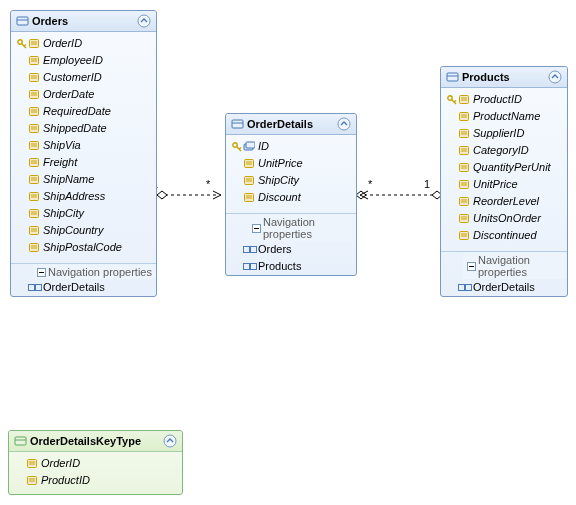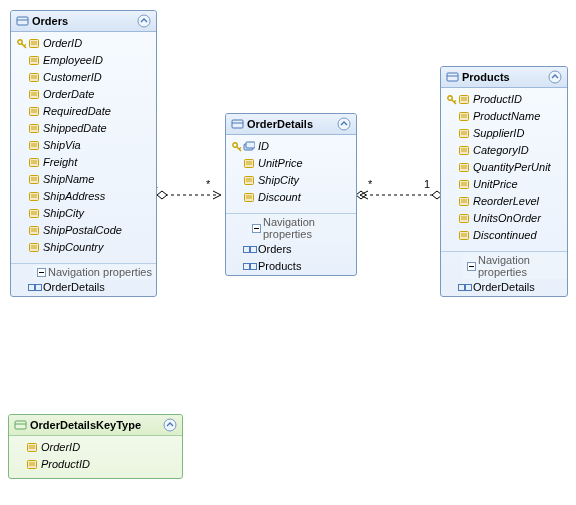--- a/index.html
+++ b/index.html
@@ -18,20 +18,21 @@
   .entity {
     position: absolute;
     border: 1px solid #7a99c1;
     border-radius: 3px;
     background: linear-gradient(#f7fbff, #e8f0fb);
     box-shadow: 0 0 0 rgba(0,0,0,0);
   }
   .entity.green {
     border-color: #7fb87f;
     background: linear-gradient(#f5fbf0, #eaf5df);
+    margin-top: 16px;
   }
   .entity-header {
     display: flex;
     align-items: center;
     padding: 3px 5px;
     border-bottom: 1px solid #9db8d9;
     background: linear-gradient(#eaf2fc, #d6e4f5);
     border-radius: 3px 3px 0 0;
   }
   .entity.green .entity-header {
@@ -254,32 +255,32 @@
       </div>
       <div class="prop-row">
         <span class="icons">
           <span style="width:10px;display:inline-block"></span>
           <svg width="12" height="11">
             <rect x="1.5" y="1.5" width="9" height="8" rx="1" fill="#f5e9c9" stroke="#c9a400"></rect>
             <line x1="3" y1="4" x2="9" y2="4" stroke="#c9a400"></line>
             <line x1="3" y1="6" x2="9" y2="6" stroke="#c9a400"></line>
           </svg>
         </span>
+        <span>ShipCountry</span>
+      </div>
+      <div class="prop-row">
+        <span class="icons">
+          <span style="width:10px;display:inline-block"></span>
+          <svg width="12" height="11">
+            <rect x="1.5" y="1.5" width="9" height="8" rx="1" fill="#f5e9c9" stroke="#c9a400"></rect>
+            <line x1="3" y1="4" x2="9" y2="4" stroke="#c9a400"></line>
+            <line x1="3" y1="6" x2="9" y2="6" stroke="#c9a400"></line>
+          </svg>
+        </span>
         <span>ShipPostalCode</span>
-      </div>
-      <div class="prop-row">
-        <span class="icons">
-          <span style="width:10px;display:inline-block"></span>
-          <svg width="12" height="11">
-            <rect x="1.5" y="1.5" width="9" height="8" rx="1" fill="#f5e9c9" stroke="#c9a400"></rect>
-            <line x1="3" y1="4" x2="9" y2="4" stroke="#c9a400"></line>
-            <line x1="3" y1="6" x2="9" y2="6" stroke="#c9a400"></line>
-          </svg>
-        </span>
-        <span>ShipCountry</span>
       </div>
     </div>
   <div class="nav-section">
     <div class="nav-header">
       <span>
           <svg width="9" height="9">
             <rect x="0.5" y="0.5" width="8" height="8" fill="#fff" stroke="#7a99c1"></rect>
             <line x1="2" y1="4.5" x2="7" y2="4.5" stroke="#000"></line>
           </svg>
         </span>

